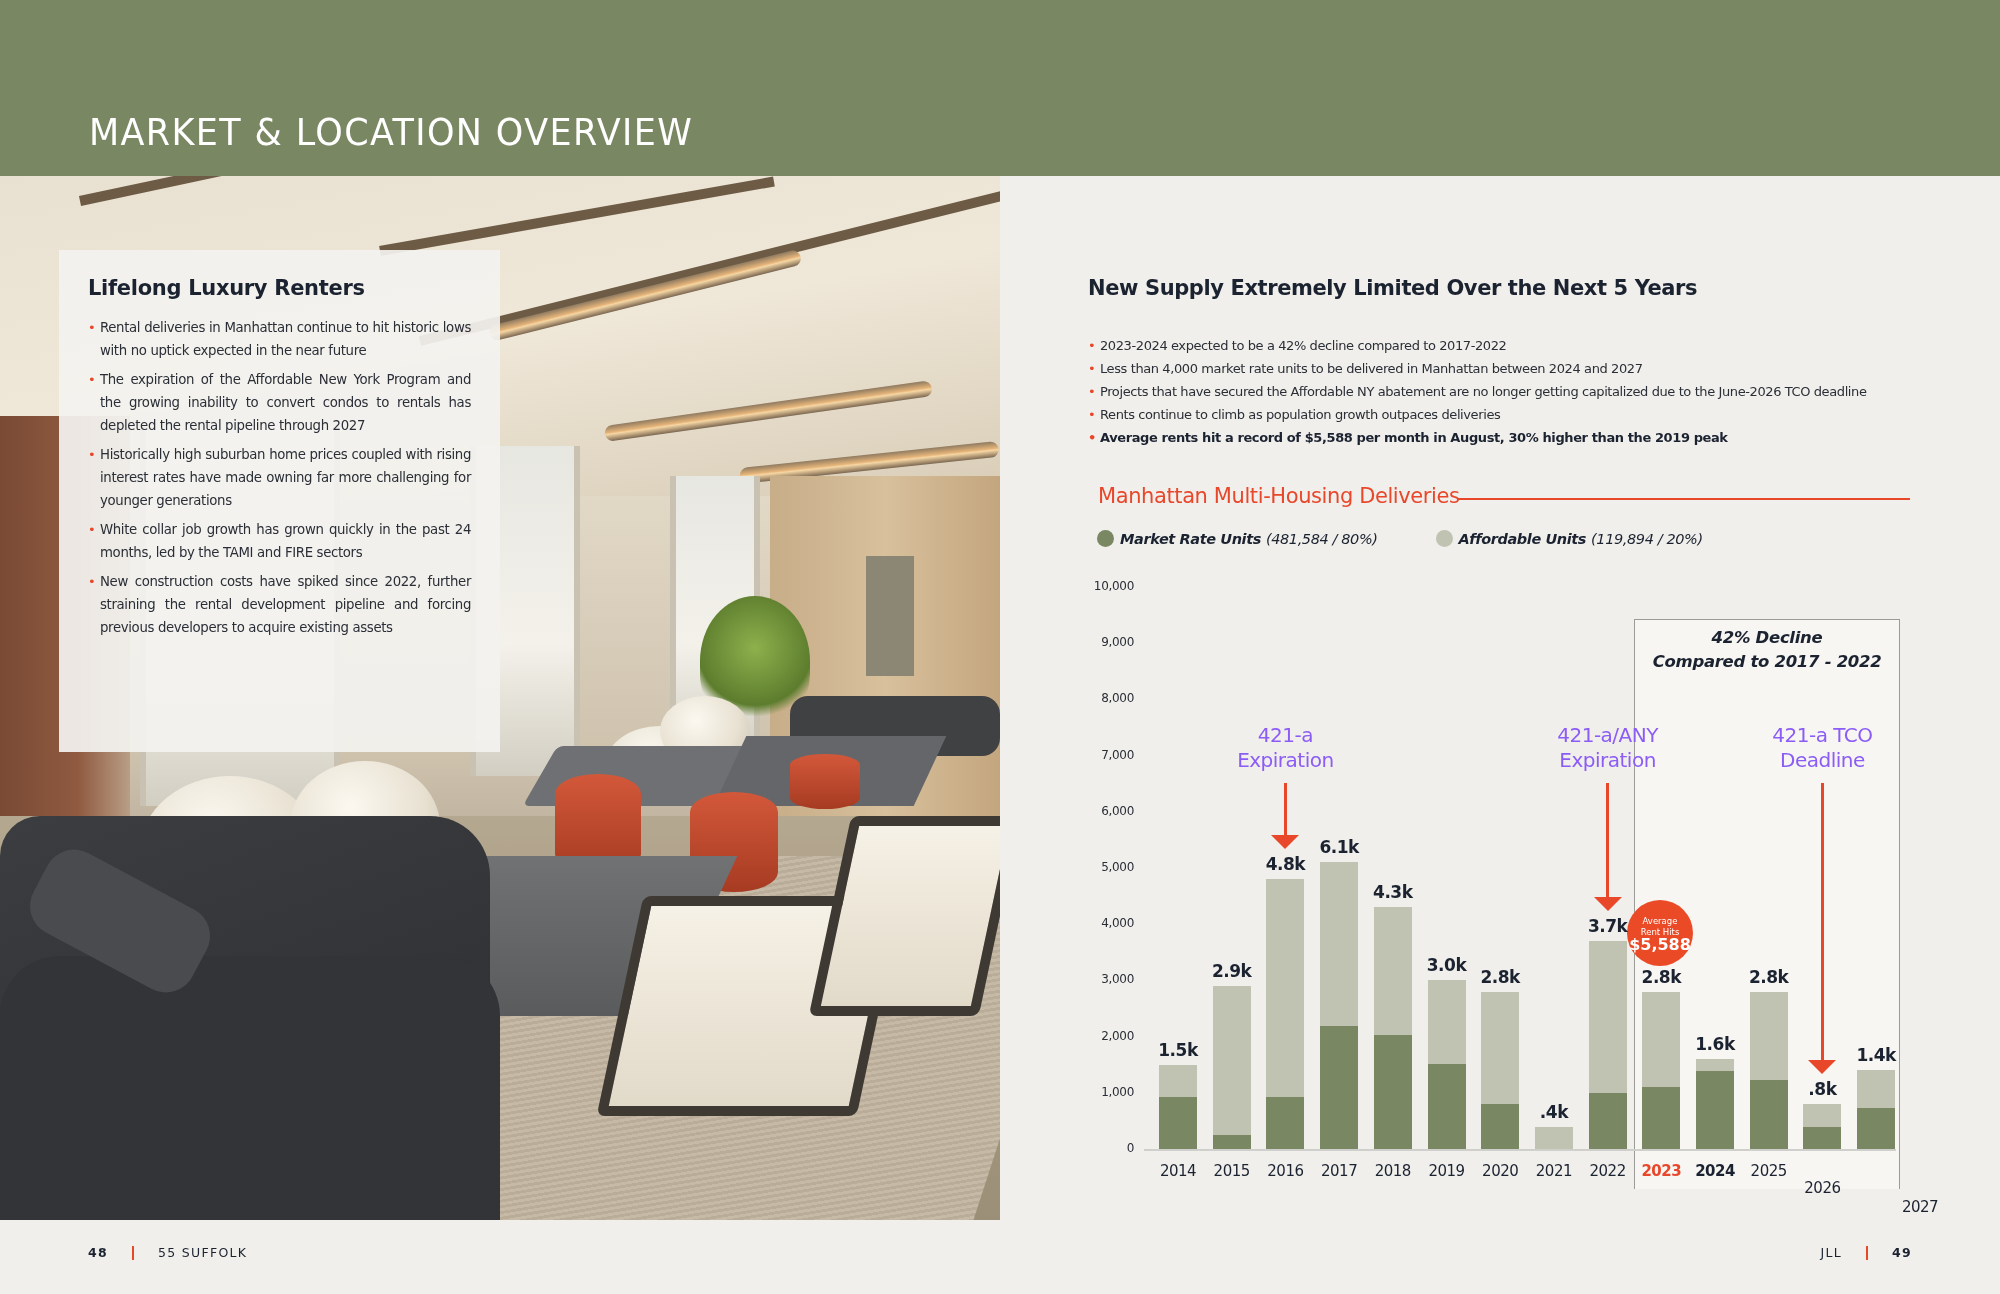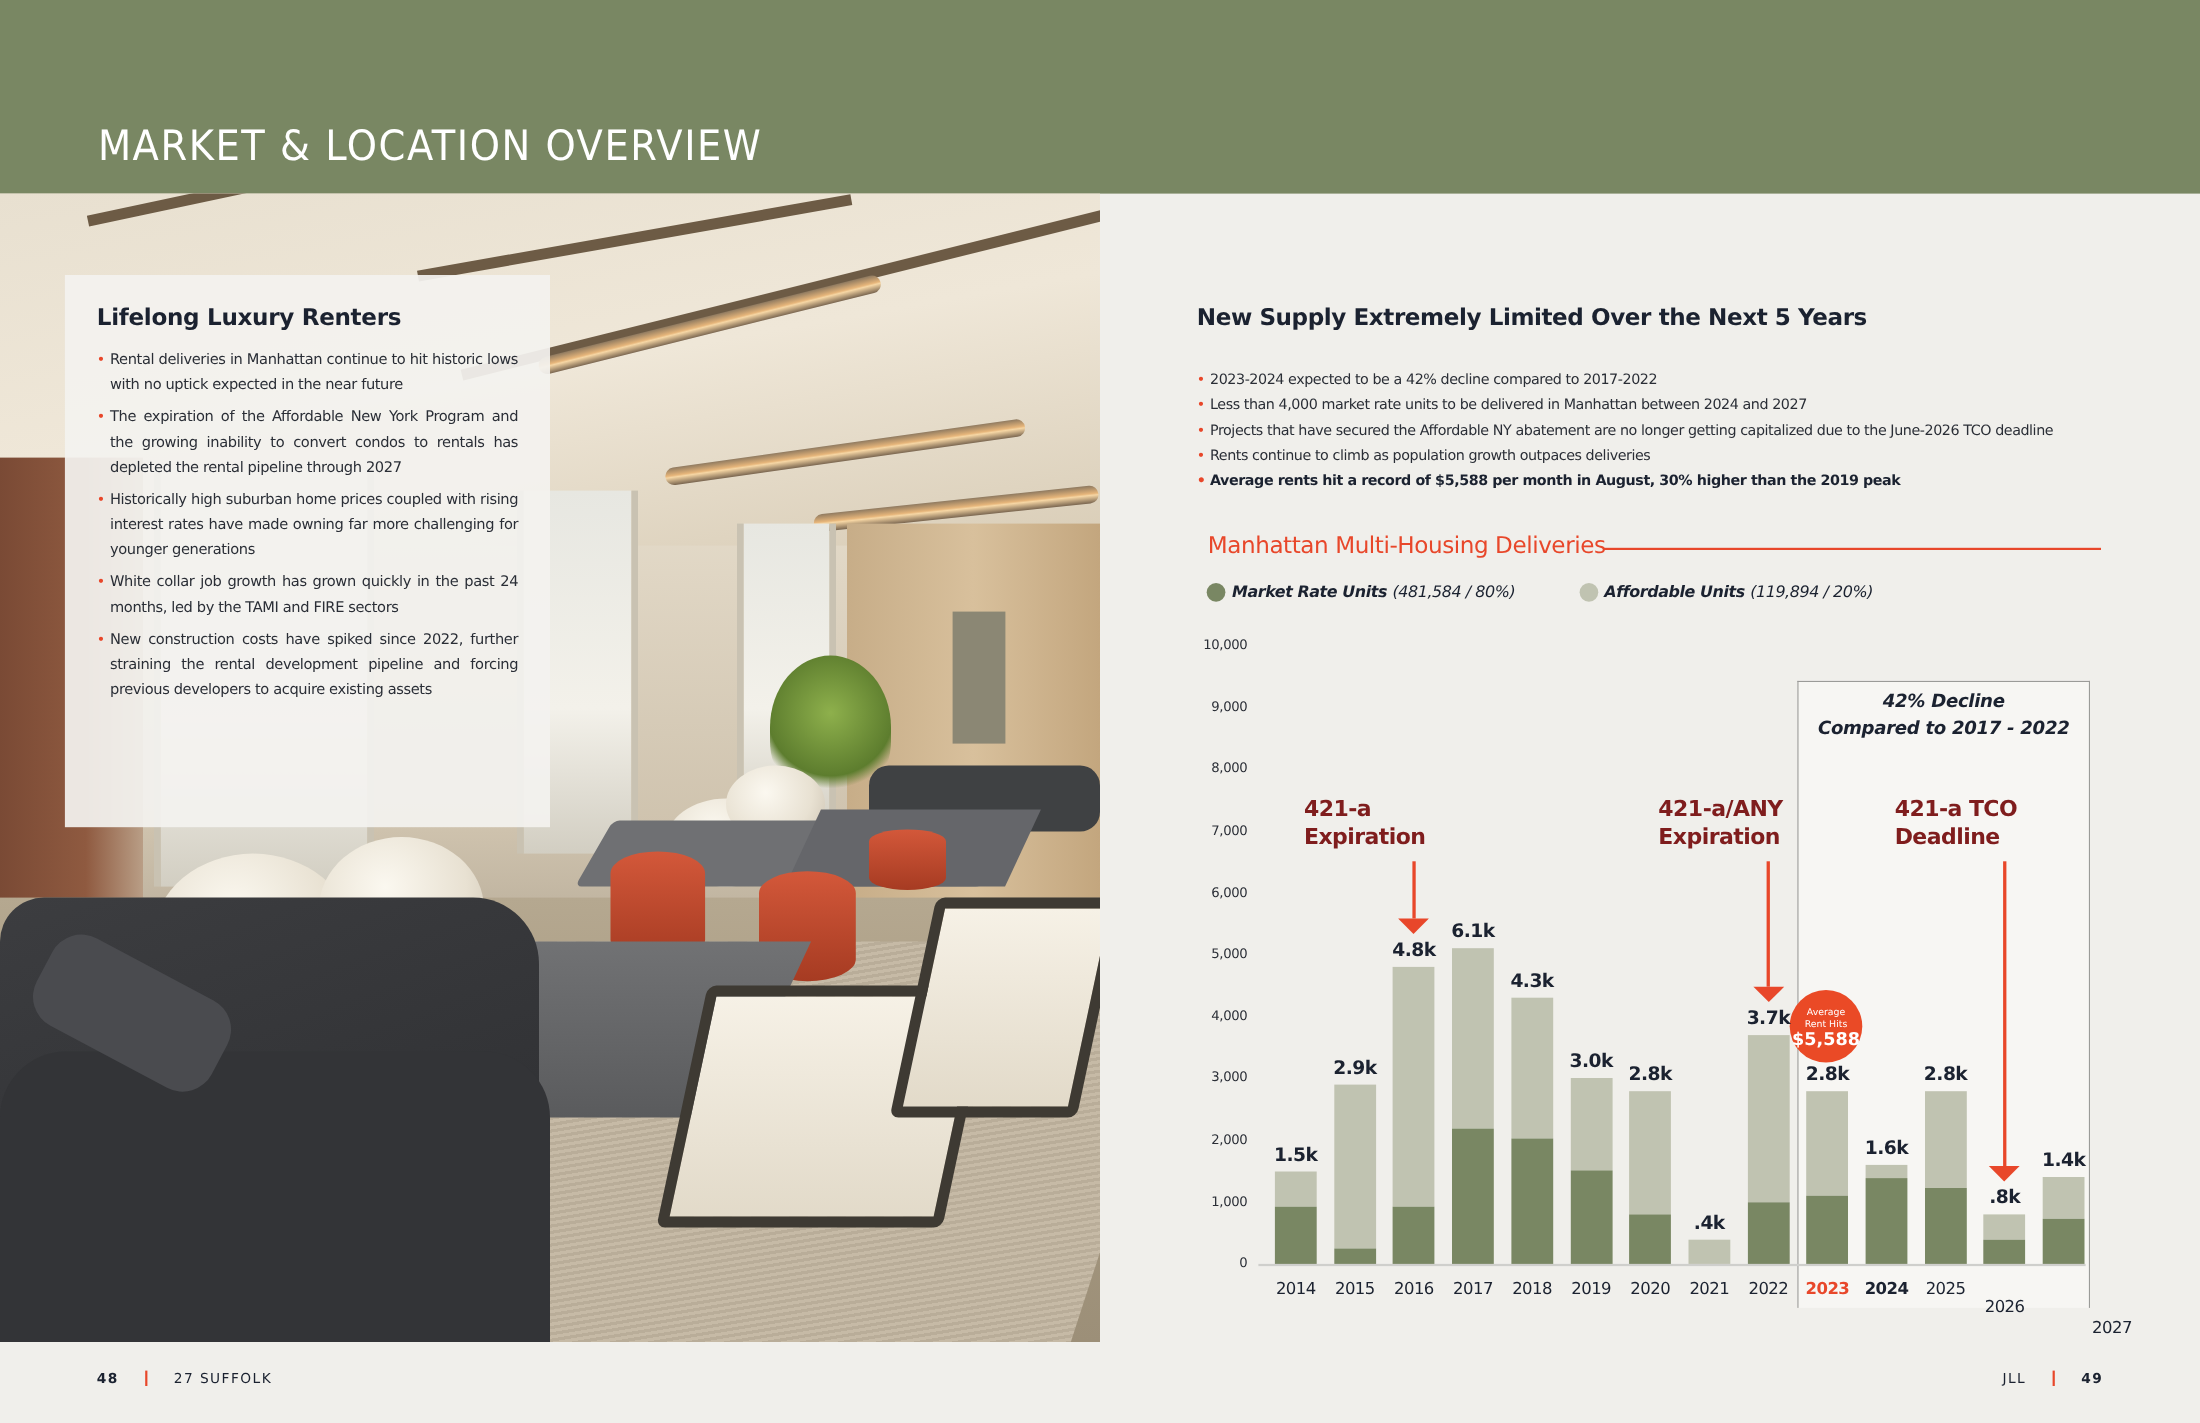--- a/index.html
+++ b/index.html
@@ -204,22 +204,22 @@
     font-family: "DejaVu Sans", sans-serif; letter-spacing: -0.5px;
   }
   .xtick {
     position: absolute; top: 592px; width: 60px; margin-left: -11px; text-align: center;
     font-size: 15px; color: #1b2230;
     font-family: "DejaVu Sans", sans-serif; letter-spacing: -0.5px;
   }
   .xtick.hl { color: #e8472a; font-weight: bold; }
 
   .annotation {
-    position: absolute; width: 200px;
-    font-size: 20px; line-height: 25px; font-weight: bold; color: #7f1d1d;
+    position: absolute; text-align: center; width: 200px;
+    font-size: 20px; line-height: 25px; font-weight: normal; color: #8b5cf6;
     font-family: "DejaVu Sans", sans-serif; letter-spacing: -0.5px;
   }
   .arrow-shaft { position: absolute; width: 3px; background: #e8472a; }
   .arrow-head {
     position: absolute; width: 0; height: 0;
     border-left: 14px solid transparent; border-right: 14px solid transparent;
     border-top: 14px solid #e8472a;
   }
   .rent-bubble {
     position: absolute; left: 537px; top: 330px; width: 66px; height: 66px; border-radius: 50%;
@@ -439,19 +439,19 @@
       <div>421-a TCO</div>
       <div>Deadline</div>
     </div>
     <div class="arrow-shaft" style="left: 730.9px; top: 213px; height: 277.04px;"></div>
     <div class="arrow-head" style="left: 718.4px; top: 490.04px;"></div>
   </div>
 
 <div class="footer-left">
   <span class="page-num">48</span>
   <span class="footer-sep"></span>
-  <span>27 SUFFOLK</span>
+  <span>55 SUFFOLK</span>
 </div>
 <div class="footer-right">
   <span>JLL</span>
   <span class="footer-sep"></span>
   <span class="page-num">49</span>
 </div>
 
 </body></html>

